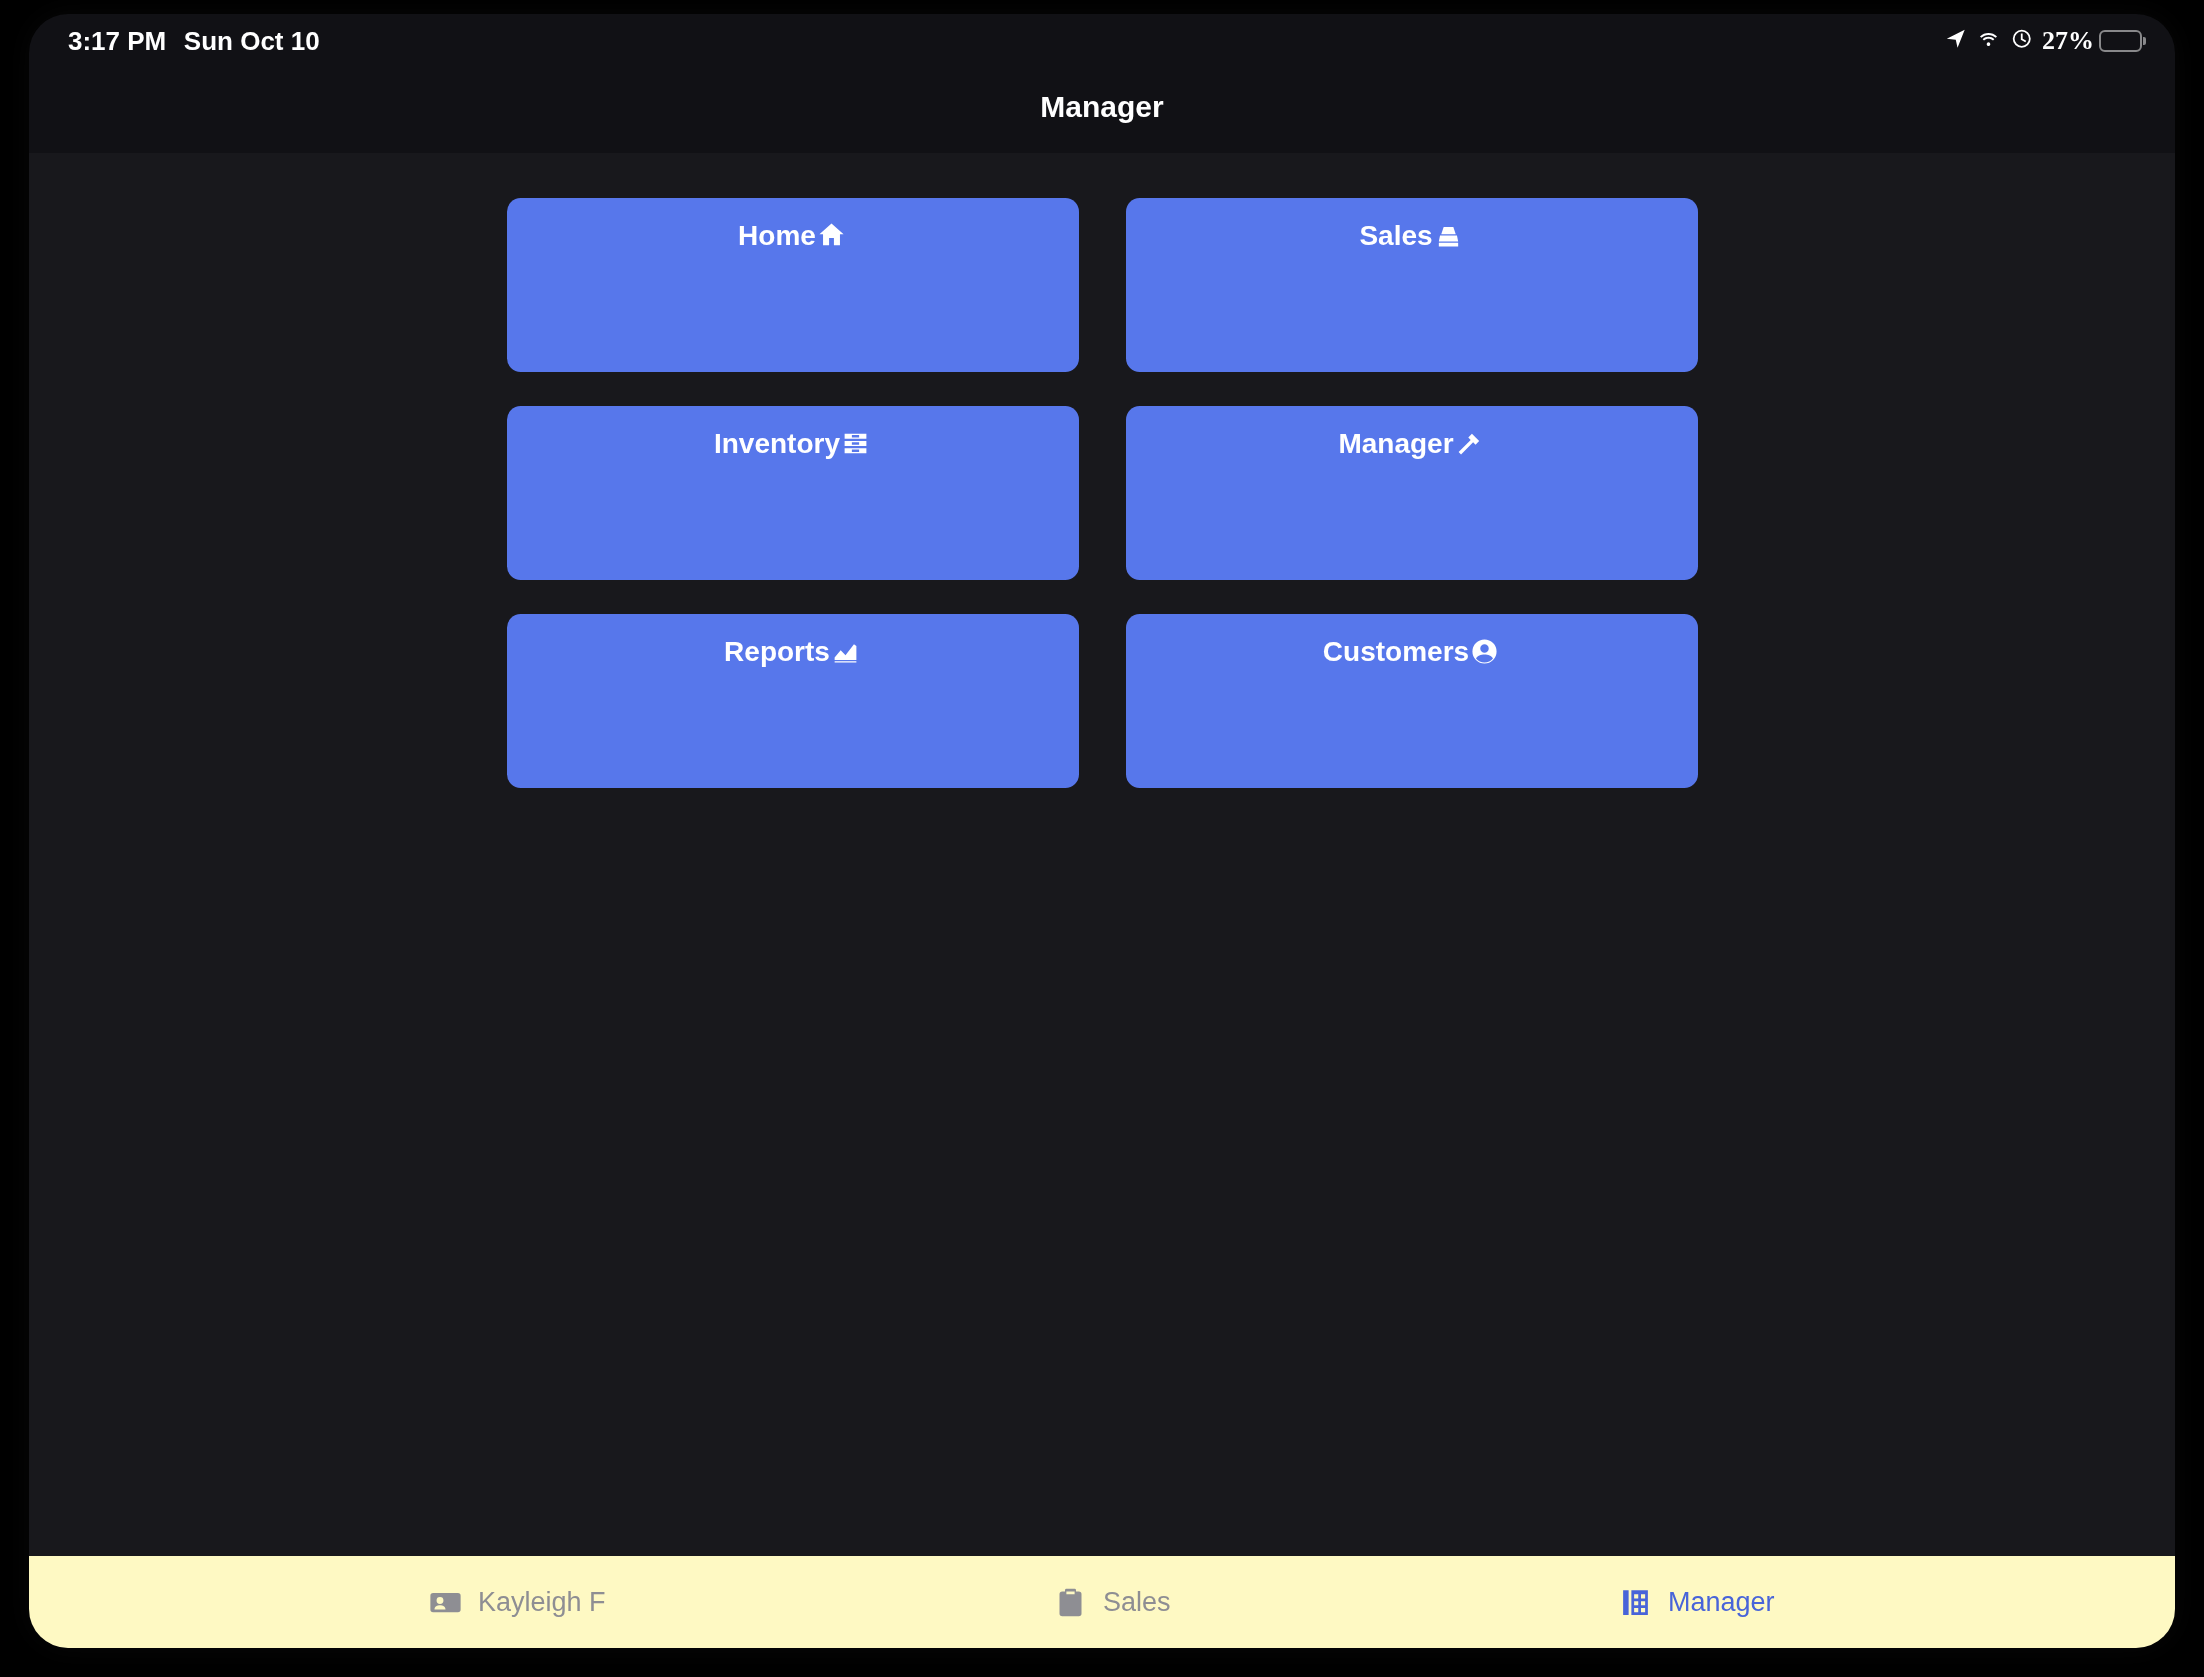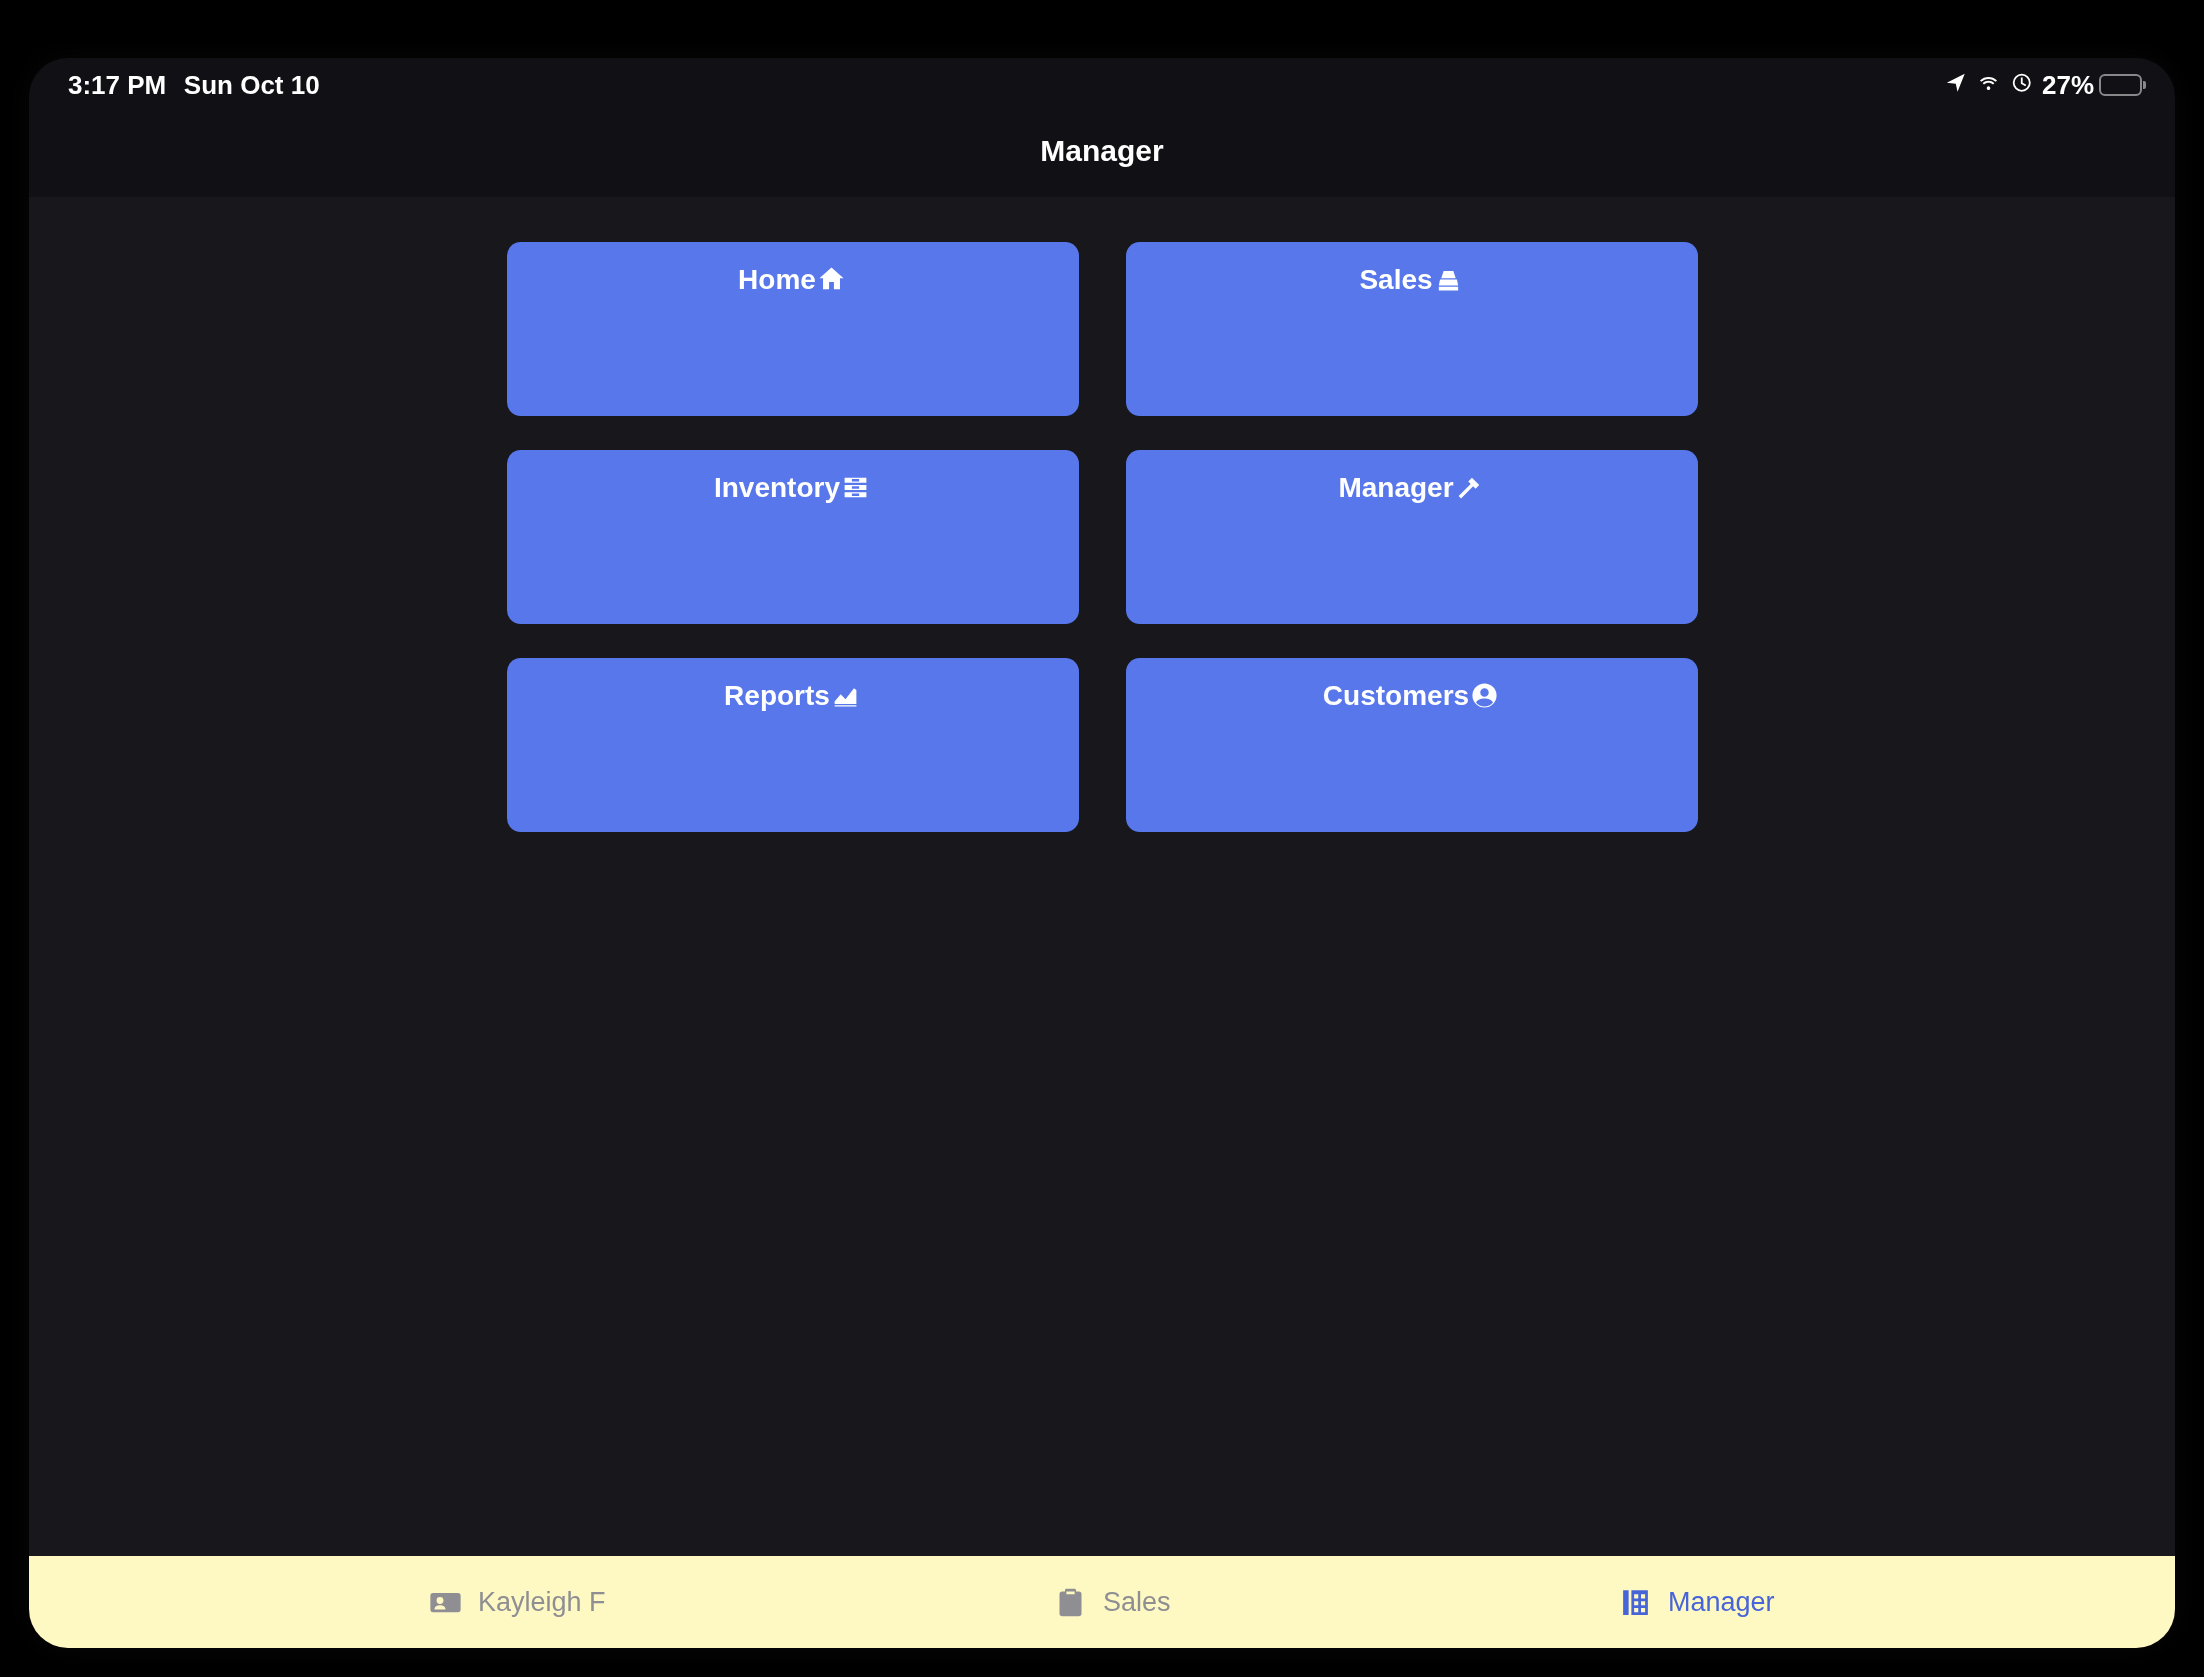--- a/index.html
+++ b/index.html
@@ -20,21 +20,20 @@
     .device-frame {
       position: absolute;
       top: 13.7px;
       left: 29px;
       right: 29px;
       bottom: 29px;
       background: #111115;
       border-radius: 39px;
       overflow: hidden;
       box-shadow: 0 0 29px rgba(255,255,255,0.03);
-      margin-top: 44px;
     }
 
     
     .status-bar {
       display: flex;
       justify-content: space-between;
       align-items: center;
       padding: 9.8px 33px 7.8px 39px;
       color: #fff;
       font-size: 26px;
@@ -45,20 +44,21 @@
     .status-left {
       display: flex;
       gap: 17.6px;
       align-items: center;
     }
 
     .status-right {
       display: flex;
       align-items: center;
       gap: 9.8px;
+      font-family: Liberation Serif, serif;
     }
 
     .status-right svg {
       fill: #fff;
     }
 
     .battery-wrap {
       display: flex;
       align-items: center;
       gap: 4.9px;

